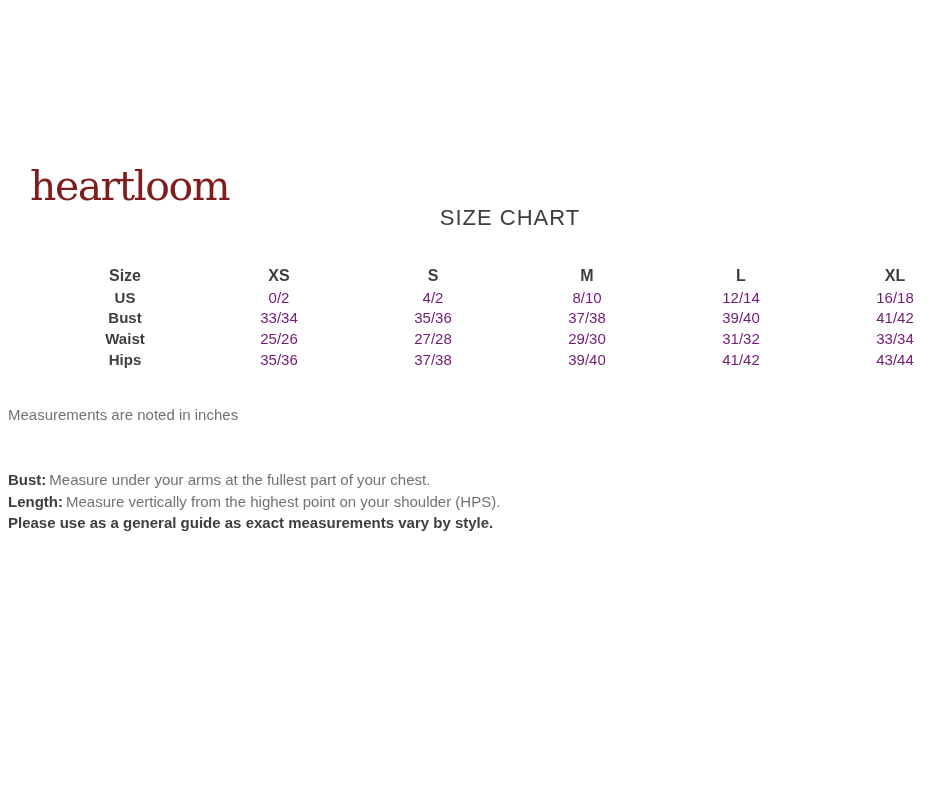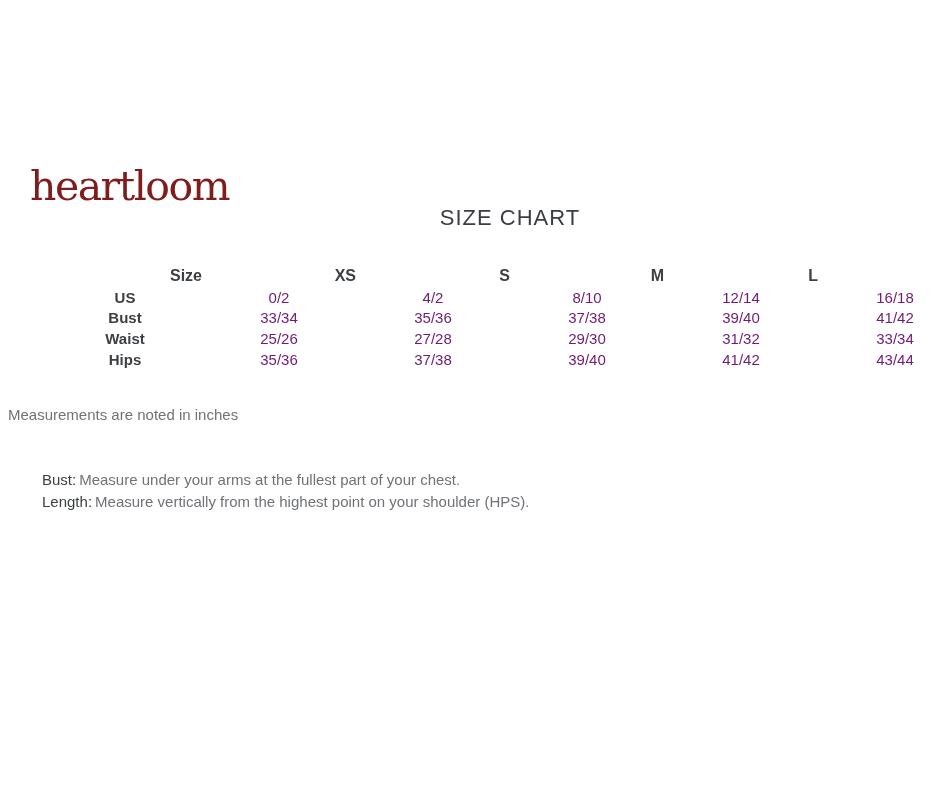--- a/index.html
+++ b/index.html
@@ -54,21 +54,20 @@
     text-align: center;
     vertical-align: middle;
     font-size: 15px;
     color: #701a75;
     white-space: nowrap;
   }
   table.size-table tr.header-row td {
     font-size: 16px;
     font-weight: 600;
     color: #3d4043;
-    text-align: right;
   }
   table.size-table td.row-label {
     font-weight: 600;
     color: #3d4043;
   }
 
   .units-note {
     position: absolute;
     left: 8px;
     top: 398px;
@@ -79,24 +78,23 @@
 
   .guide {
     position: absolute;
     left: 8px;
     top: 469px;
     font-size: 15px;
     line-height: 21.7px;
     color: #6f7276;
   }
   .guide .guide-label {
-    font-weight: 400;
+    font-weight: 700;
     color: #3d4043;
     margin-right: 3px;
-    margin-left: 34px;
   }
   .guide .disclaimer {
     font-weight: 700;
     color: #3d4043;
   }
 </style>
 </head>
 <body>
 
 <div class="logo">heartloom</div>
@@ -150,13 +148,14 @@
 
 <div class="units-note">Measurements are noted in inches</div>
 
 <div class="guide">
   <div>
     <span class="guide-label">Bust:</span><span>Measure under your arms at the fullest part of your chest.</span>
   </div>
   <div>
     <span class="guide-label">Length:</span><span>Measure vertically from the highest point on your shoulder (HPS).</span>
   </div>
+  <div class="disclaimer">Please use as a general guide as exact measurements vary by style.</div>
 </div>
 
 </body></html>

